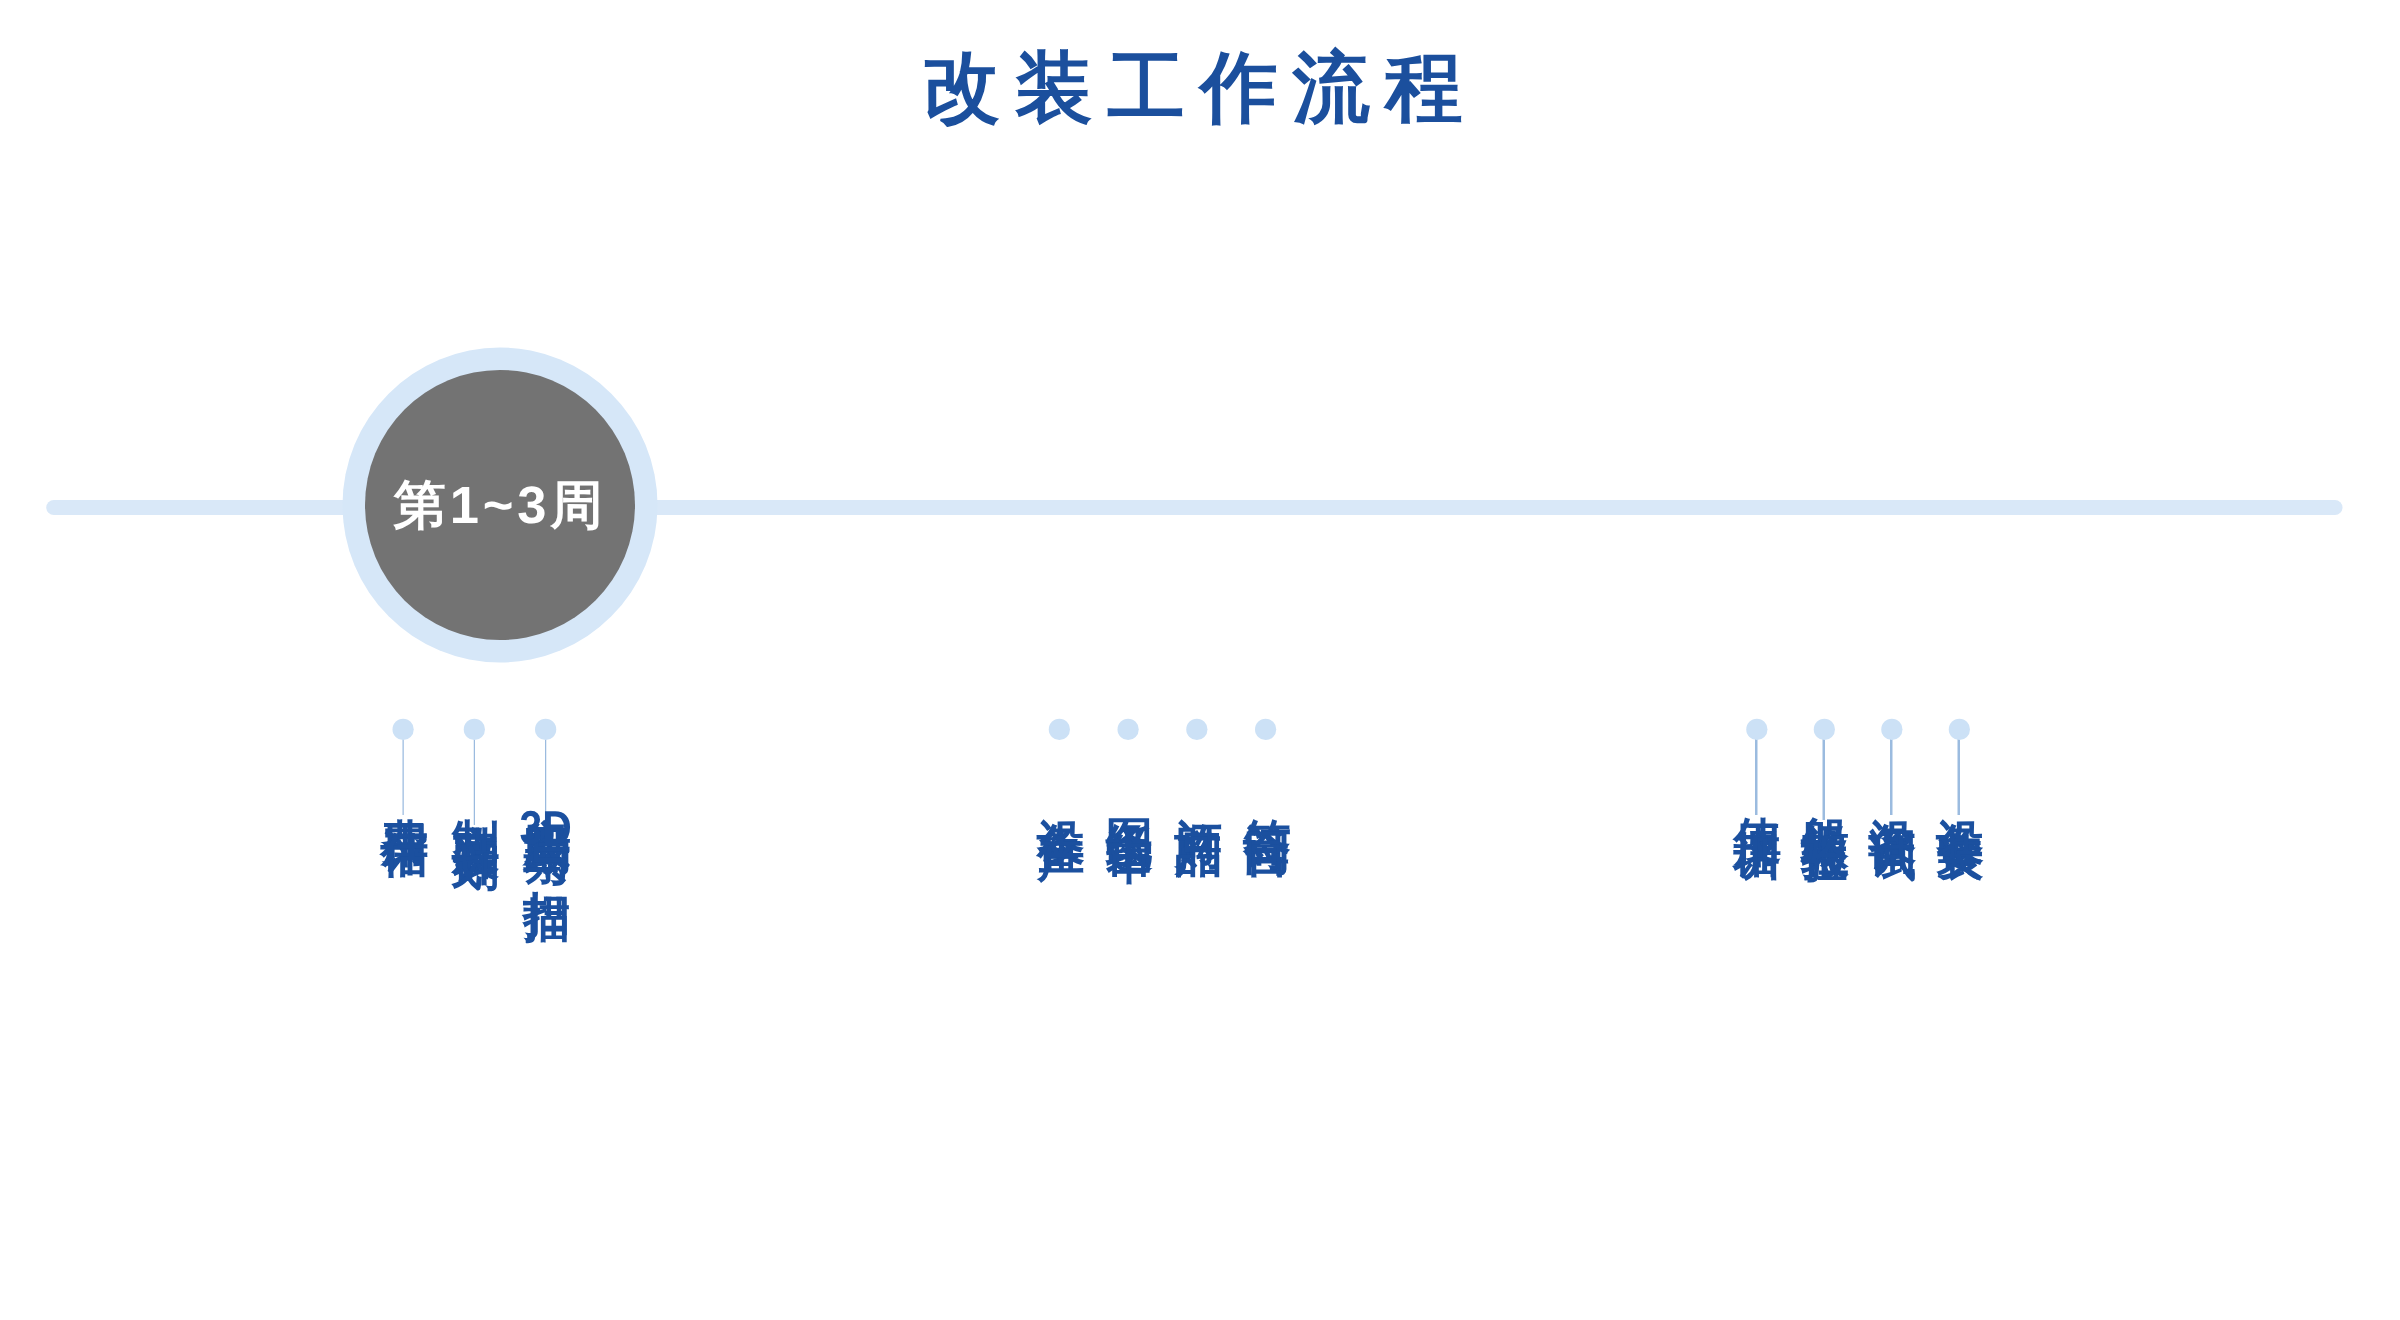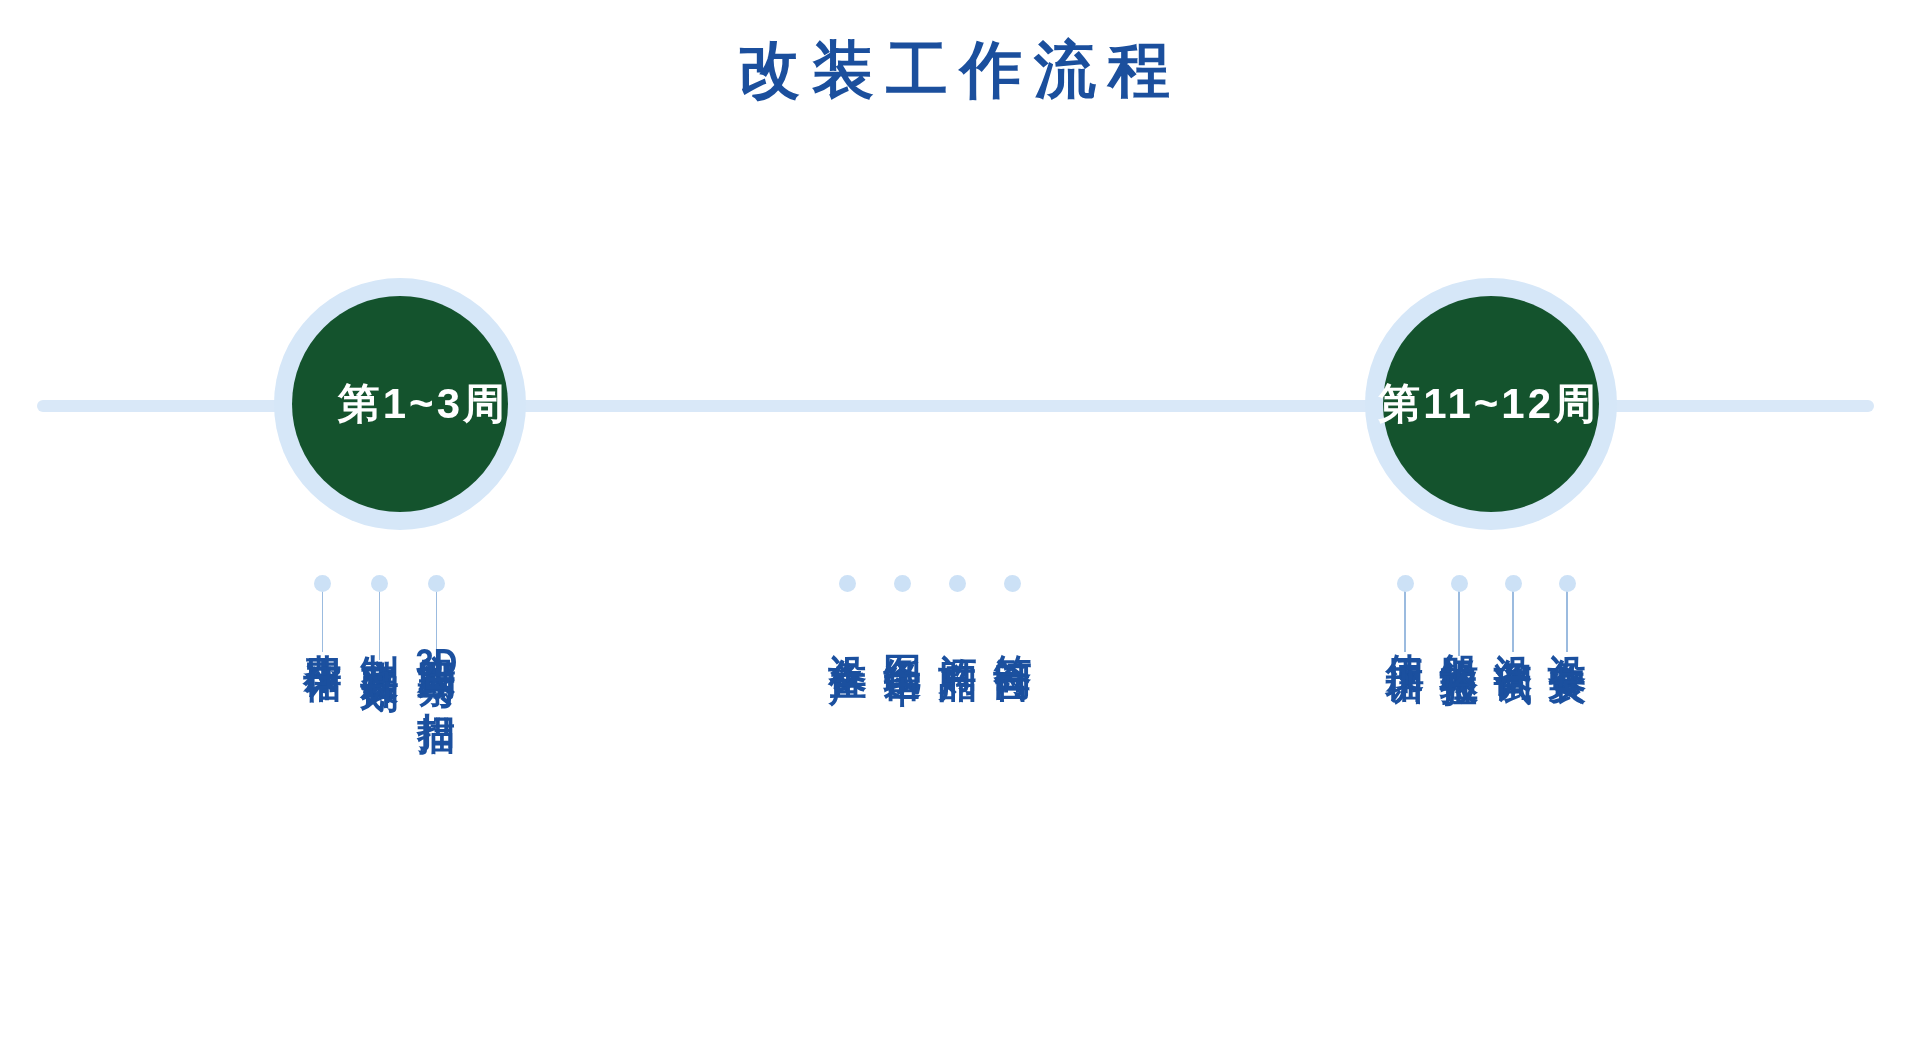--- a/index.html
+++ b/index.html
@@ -49,24 +49,24 @@
     align-items: center;
     justify-content: center;
   }
   .m1 { left: 274px; }
   .m2 { left: 817px; }
   .m3 { left: 1365px; }
   .milestone .inner {
     width: 216px;
     height: 216px;
     border-radius: 50%;
-    background: #14532d;
+    background: #737373;
     display: flex;
     align-items: center;
-    justify-content: flex-end;
+    justify-content: center;
   }
   .milestone .label {
     color: #ffffff;
     font-size: 42px;
     font-weight: 700;
     letter-spacing: 3px;
     white-space: nowrap;
   }
   .steps {
     position: absolute;
@@ -130,25 +130,20 @@
 
   <div class="timeline-line"></div>
 
   <div class="milestone m1">
     <div class="inner">
       <span class="label">第1~3周</span>
     </div>
   </div>
 
 
-  <div class="milestone m3">
-    <div class="inner">
-      <span class="label">第11~12周</span>
-    </div>
-  </div>
 
   <div class="steps g1 lines">
     <div class="col">
       <span class="dot"></span>
       <span class="vline"></span>
       <span class="vtext">实船勘察与<span class="tcy">3D</span>扫描</span>
     </div>
     <div class="col">
       <span class="dot"></span>
       <span class="vline"></span>

